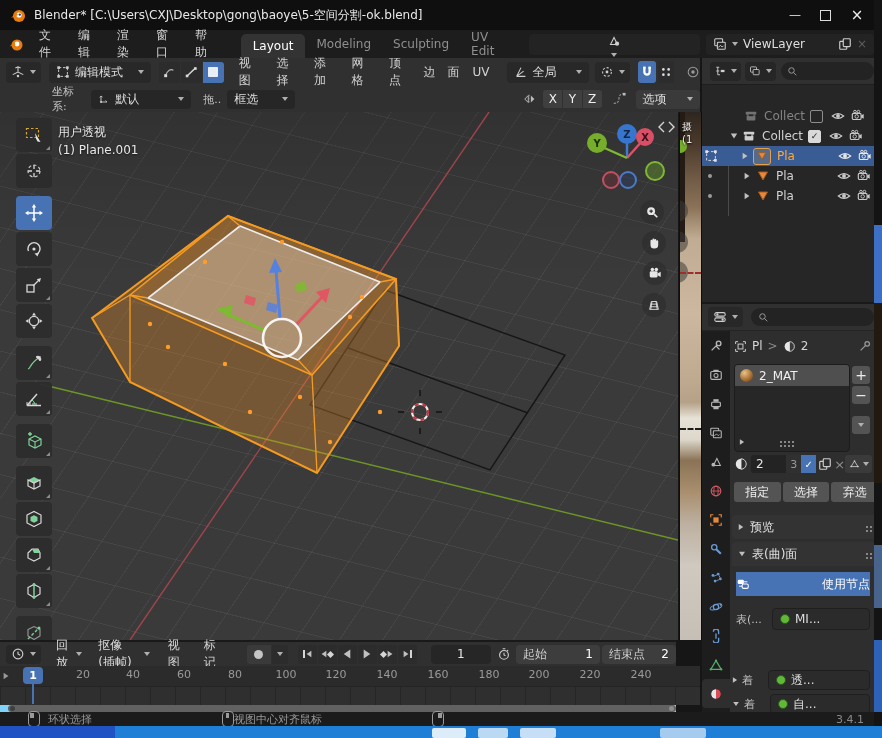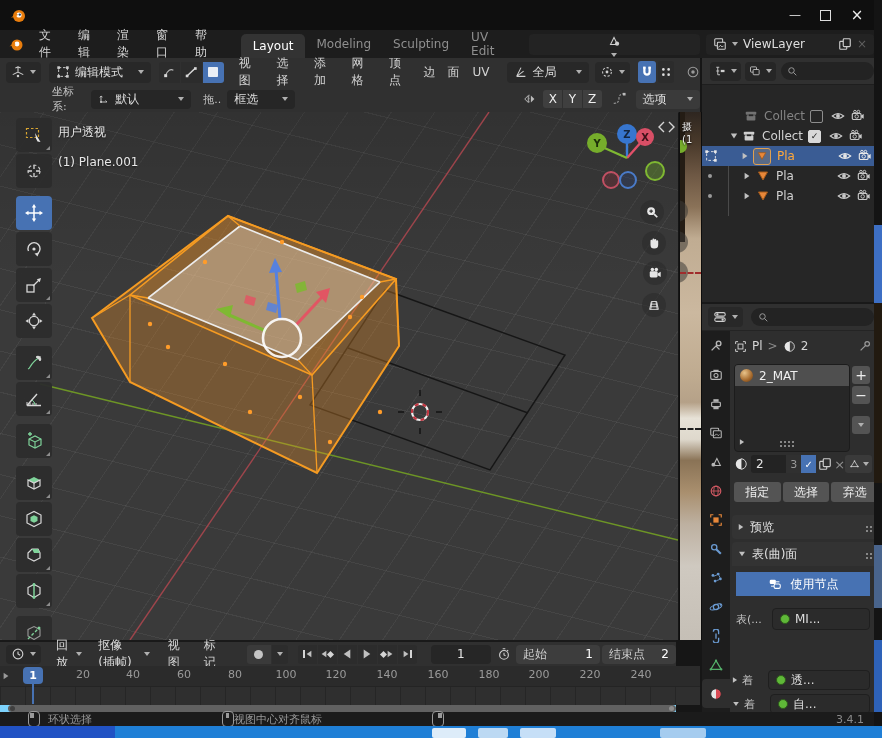--- a/index.html
+++ b/index.html
@@ -47,20 +47,21 @@
 
   <div class="abs row" style="left:0;top:0;width:874px;height:30px;background:#0f0f0f;">
     <span style="margin-left:10px;display:inline-flex;">
       <svg width="16" height="16" viewBox="0 0 16 16">
           <circle cx="9" cy="9" r="6" fill="#e87d0d"></circle>
           <circle cx="9" cy="8" r="2.6" fill="#fff"></circle>
           <circle cx="9.8" cy="7.6" r="1.2" fill="#1c4a78"></circle>
           <path d="M1 11 L6 6 L8 8 Z" fill="#e87d0d"></path>
         </svg>
     </span>
+    <span style="margin-left:8px;color:#e8e8e8;font-size:12px;">Blender* [C:\Users\CXJ\Desktop\gong\baoye\5-空间分割-ok.blend]</span>
     <span style="flex:1"></span>
     <span class="btn" style="width:30px;height:30px;background:none;color:#ddd;">—</span>
     <span class="btn" style="width:30px;height:30px;background:none;">
         <i style="width:9px;height:9px;border:1px solid #ddd;display:block;"></i>
       </span>
     <span class="btn" style="width:34px;height:30px;background:none;color:#eee;font-size:15px;">×</span>
   </div>
 
   <div class="abs row" style="left:0;top:30px;width:874px;height:28px;background:#1d1d1d;border-bottom:1px solid #131313;">
     <span style="margin:0 6px 0 8px;display:inline-flex;">
@@ -329,21 +330,21 @@
       </g>
 
       <g stroke="#d5d5d5" stroke-width="1.4" fill="none">
         <polyline points="664,10 659,15 664,20"></polyline>
         <polyline points="669,10 674,15 669,20"></polyline>
       </g>
     </svg>
 
     <div class="abs" style="left:58px;top:12px;color:#e8e8e8;text-shadow:0 1px 2px rgba(0,0,0,.6);">
       <div style="font-size:12px;">用户透视</div>
-      <div style="font-size:12px;margin-top:14px;">(1) Plane.001</div>
+      <div style="font-size:12px;margin-top:2px;">(1) Plane.001</div>
     </div>
 
     <div class="abs" style="left:16px;top:6px;width:36px;height:520px;">
       <div class="toolbtn more" style="top:0;">
         <svg class="ic" viewBox="0 0 20 20" style="width:20px;height:20px;">
             <rect x="2.5" y="3.5" width="12" height="9" fill="none" stroke="#d8a531" stroke-width="1.2" stroke-dasharray="2.5 2"></rect>
             <polygon points="11,8 16.5,17 13.5,16.5 12,13.5" fill="#e6e6e6"></polygon>
           </svg>
       </div>
       <div class="toolbtn" style="top:36px;">
@@ -846,21 +847,21 @@
       <span style="flex:1;color:#e0e0e0;">预览</span>
       <span class="grip" style="margin-right:12px;"></span>
     </div>
 
     <div class="abs row" style="left:30px;top:238px;width:142px;height:24px;background:#333;border-radius:4px 4px 0 0;padding:0 6px;gap:6px;">
       <span class="tr-d" style="transform:scale(.75);"></span>
       <span style="flex:1;color:#e0e0e0;">表(曲)面</span>
       <span class="grip" style="margin-right:12px;"></span>
     </div>
 
-    <div class="abs row" style="left:34px;top:268px;width:134px;height:24px;background:#4772b3;border-radius:0;justify-content:center;gap:9px;">
+    <div class="abs row" style="left:34px;top:268px;width:134px;height:24px;background:#4772b3;border-radius:0;justify-content:space-between;gap:9px;">
       <svg class="ic" viewBox="0 0 16 16">
           <rect x="2" y="3" width="7" height="5" rx="1.5" fill="#fff"></rect>
           <rect x="7" y="8" width="7" height="5" rx="1.5" fill="none" stroke="#fff" stroke-width="1.2"></rect>
           <path d="M9 5.5 H13 M3.5 10.5 H7" stroke="#fff" stroke-width="1.1"></path>
         </svg>
       <span style="color:#fff;">使用节点</span>
     </div>
 
     <div class="abs row" style="left:34px;top:304px;width:134px;height:22px;">
       <span class="fieldlabel lbl" style="width:36px;">表(...</span>

